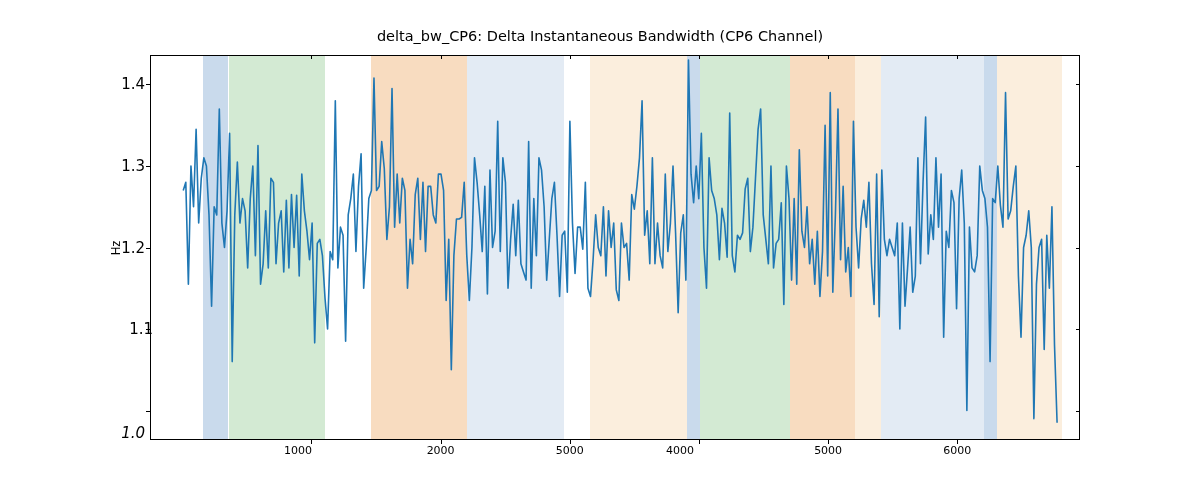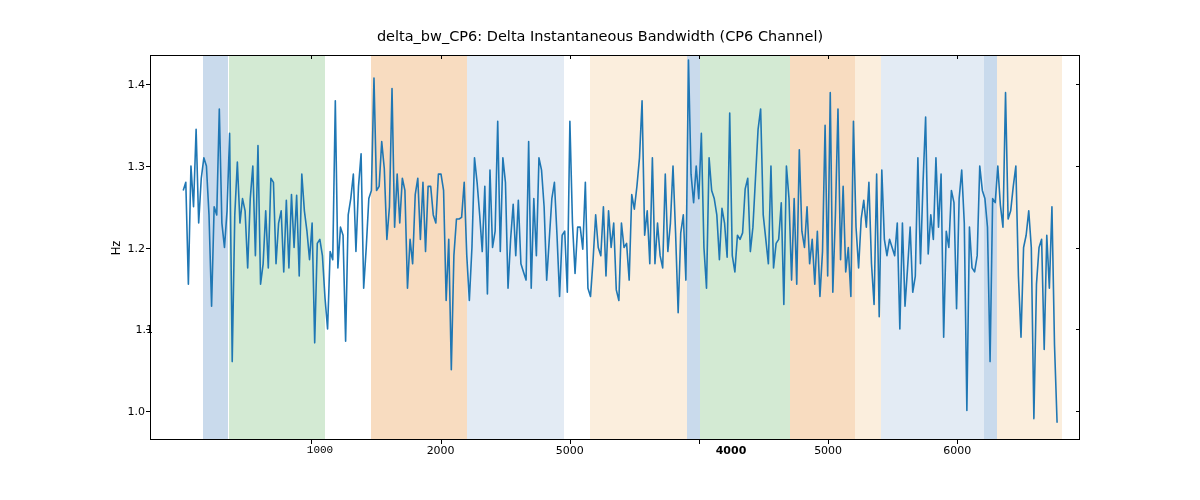--- a/index.html
+++ b/index.html
@@ -63,21 +63,21 @@
   .xtick-label {
     position: absolute;
     top: 444px;
     font-size: 11px;
     transform: translateX(-50%);
     white-space: nowrap;
   }
   .ytick-label {
     position: absolute;
     left: 145px;
-    font-size: 11px;
+    font-size: 15px;
     transform: translate(-100%, -50%);
     white-space: nowrap;
   }
   .band {
     position: absolute;
     top: 0;
     height: 100%;
   }
   .tick-mark-x {
     position: absolute;
@@ -141,41 +141,41 @@
         <div class="band" style="left: 846.042px; width: 64.5833px; background: rgb(251, 238, 221);"></div>
       </div>
     <svg class="plotline" id="line-svg" preserveAspectRatio="none" viewBox="0 0 930 385">
         <path d="M32.29 135.16 L34.88 126.97 L37.46 229.36 L40.04 110.59 L42.63 151.54 L45.21 73.72 L47.79 167.93 L50.38 122.87 L52.96 102.39 L55.54 110.59 L58.13 159.73 L60.71 251.48 L63.29 151.54 L65.88 159.73 L68.46 53.24 L71.04 167.93 L73.63 192.50 L76.21 155.64 L78.79 77.82 L81.38 307.18 L83.96 159.73 L86.54 106.49 L89.13 167.93 L91.71 143.35 L94.29 155.64 L96.88 212.98 L99.46 143.35 L102.04 110.59 L104.63 200.69 L107.21 90.11 L109.79 229.36 L112.38 208.88 L114.96 155.64 L117.54 212.98 L120.13 122.87 L122.71 126.97 L125.29 208.88 L127.88 167.93 L130.46 155.64 L133.04 217.07 L135.63 144.99 L138.21 212.98 L140.79 139.26 L143.38 192.50 L145.96 140.07 L148.54 221.17 L151.13 118.78 L153.71 155.64 L156.29 176.12 L158.88 204.79 L161.46 167.93 L164.04 288.34 L166.63 188.40 L169.21 184.31 L171.79 200.69 L174.38 243.29 L176.96 274.41 L179.54 196.60 L182.13 204.79 L184.71 45.05 L187.29 212.98 L189.88 172.02 L192.46 180.21 L195.04 286.70 L197.63 159.73 L200.21 143.35 L202.79 118.78 L205.38 196.60 L207.96 131.06 L210.54 98.30 L213.13 233.46 L215.71 192.50 L218.29 143.35 L220.88 135.16 L223.46 22.12 L226.04 135.16 L228.63 131.06 L231.21 86.01 L233.79 113.04 L236.38 184.31 L238.96 151.54 L241.54 32.77 L244.13 172.02 L246.71 118.78 L249.29 167.93 L251.87 122.87 L254.46 135.16 L257.04 233.46 L259.63 184.31 L262.21 208.88 L264.79 139.26 L267.38 122.87 L269.96 184.31 L272.54 126.97 L275.13 196.60 L277.71 131.06 L280.29 131.06 L282.88 159.73 L285.46 167.93 L288.04 118.78 L290.63 118.78 L293.21 135.16 L295.79 245.74 L298.38 184.31 L300.96 315.37 L303.54 200.69 L306.13 163.83 L308.71 163.83 L311.29 162.19 L313.88 126.97 L316.46 200.69 L319.04 245.74 L321.63 192.50 L324.21 102.39 L326.79 126.97 L329.38 159.73 L331.96 196.60 L334.54 131.06 L337.13 239.19 L339.71 114.68 L342.29 192.50 L344.88 176.12 L347.46 65.53 L350.04 196.60 L352.63 102.39 L355.21 126.97 L357.79 233.46 L360.38 184.31 L362.96 149.09 L365.54 200.69 L368.13 144.99 L370.71 208.88 L373.29 217.07 L375.88 225.27 L378.46 86.01 L381.04 233.46 L383.63 143.35 L386.21 200.69 L388.79 102.39 L391.38 114.68 L393.96 151.54 L396.54 225.27 L399.13 184.31 L401.71 143.35 L404.29 126.97 L406.88 180.21 L409.46 241.65 L412.04 180.21 L414.63 176.12 L417.21 237.55 L419.79 65.53 L422.38 167.93 L424.96 218.71 L427.54 172.02 L430.13 172.02 L432.71 194.14 L435.29 126.97 L437.88 233.46 L440.46 241.65 L443.04 204.79 L445.63 159.73 L448.21 192.50 L450.79 200.69 L453.38 151.54 L455.96 221.17 L458.54 155.64 L461.13 192.50 L463.71 167.93 L466.29 235.10 L468.88 245.74 L471.46 167.93 L474.04 192.50 L476.62 188.40 L479.21 225.27 L481.79 139.26 L484.38 154.00 L486.96 131.06 L489.54 102.39 L492.13 45.05 L494.71 180.21 L497.29 155.64 L499.88 208.88 L502.46 102.39 L505.04 208.88 L507.62 167.93 L510.21 200.69 L512.79 212.98 L515.38 118.78 L517.96 196.60 L520.54 167.93 L523.13 110.59 L525.71 177.76 L528.29 258.03 L530.88 177.76 L533.46 159.73 L536.04 225.27 L538.63 4.10 L541.21 118.78 L543.79 147.45 L546.38 110.59 L548.96 143.35 L551.54 77.82 L554.13 192.50 L556.71 233.46 L559.29 102.39 L561.88 135.16 L564.46 143.35 L567.04 159.73 L569.63 204.79 L572.21 153.18 L574.79 167.93 L577.38 202.33 L579.96 57.34 L582.54 200.69 L585.13 217.07 L587.71 180.21 L590.29 184.31 L592.88 177.76 L595.46 133.52 L598.04 122.87 L600.63 196.60 L603.21 172.02 L605.79 122.87 L608.38 73.72 L610.96 53.24 L613.54 159.73 L616.13 184.31 L618.71 208.88 L621.29 110.59 L623.88 212.98 L626.46 188.40 L629.04 184.31 L631.63 147.45 L634.21 249.84 L636.79 110.59 L639.38 143.35 L641.96 225.27 L644.54 143.35 L647.13 229.36 L649.71 94.20 L652.29 176.12 L654.88 192.50 L657.46 151.54 L660.04 208.88 L662.63 184.31 L665.21 229.36 L667.79 176.12 L670.38 241.65 L672.96 196.60 L675.54 69.63 L678.13 221.17 L680.71 36.86 L683.29 237.55 L685.88 159.73 L688.46 53.24 L691.04 204.79 L693.63 131.06 L696.21 217.07 L698.79 192.50 L701.38 241.65 L703.96 65.53 L706.54 172.02 L709.13 212.98 L711.71 163.83 L714.29 144.99 L716.88 172.02 L719.46 126.97 L722.04 208.88 L724.63 249.84 L727.21 118.78 L729.79 262.13 L732.38 114.68 L734.96 184.31 L737.54 200.69 L740.13 184.31 L742.71 192.50 L745.29 200.69 L747.88 167.93 L750.46 274.41 L753.04 167.93 L755.63 251.48 L758.21 212.98 L760.79 172.02 L763.38 237.55 L765.96 221.17 L768.54 102.39 L771.13 208.88 L773.71 126.97 L776.29 61.44 L778.88 199.05 L781.46 159.73 L784.04 184.31 L786.63 102.39 L789.21 172.02 L791.79 118.78 L794.38 282.61 L796.96 176.12 L799.54 192.50 L802.13 135.16 L804.71 147.45 L807.29 253.94 L809.88 143.35 L812.46 114.68 L815.04 167.93 L817.63 356.33 L820.21 172.02 L822.79 212.98 L825.38 217.07 L827.96 200.69 L830.54 110.59 L833.13 135.16 L835.71 143.35 L838.29 172.02 L840.88 307.18 L843.46 143.35 L846.04 147.45 L848.63 110.59 L851.21 149.90 L853.79 172.02 L856.38 36.86 L858.96 163.83 L861.54 155.64 L864.13 131.06 L866.71 110.59 L869.29 221.17 L871.88 282.61 L874.46 192.50 L877.04 180.21 L879.63 155.64 L882.21 192.50 L884.79 364.52 L887.38 229.36 L889.96 192.50 L892.54 184.31 L895.13 294.89 L897.71 180.21 L900.29 233.46 L902.88 151.54 L905.46 290.80 L908.04 368.62 " fill="none" stroke="#1f77b4" stroke-width="1.6" stroke-linejoin="round"></path>
       </svg>
   </div>
 
   <div id="xtick-layer">
       <div class="tick-mark-x" style="left: 311.458px;"></div>
       <div class="tick-mark-x-top" style="left: 311.458px;"></div>
-      <div class="xtick-label" style="left: 320px; font-family: Liberation Mono, monospace;">1000</div>
+      <div class="xtick-label" style="left: 298px;">1000</div>
       <div class="tick-mark-x" style="left: 440.625px;"></div>
       <div class="tick-mark-x-top" style="left: 440.625px;"></div>
       <div class="xtick-label" style="left: 440.625px;">2000</div>
       <div class="tick-mark-x" style="left: 569.792px;"></div>
       <div class="tick-mark-x-top" style="left: 569.792px;"></div>
       <div class="xtick-label" style="left: 569.792px;">5000</div>
       <div class="tick-mark-x" style="left: 698.958px;"></div>
       <div class="tick-mark-x-top" style="left: 698.958px;"></div>
-      <div class="xtick-label" style="left: 731px; font-weight: bold;">4000</div>
+      <div class="xtick-label" style="left: 680px;">4000</div>
       <div class="tick-mark-x" style="left: 828.125px;"></div>
       <div class="tick-mark-x-top" style="left: 828.125px;"></div>
       <div class="xtick-label" style="left: 828.125px;">5000</div>
       <div class="tick-mark-x" style="left: 957.292px;"></div>
       <div class="tick-mark-x-top" style="left: 957.292px;"></div>
       <div class="xtick-label" style="left: 957.292px;">6000</div>
     </div>
   <div id="ytick-layer">
       <div class="tick-mark-y" style="top: 411.33px;"></div>
       <div class="tick-mark-y-right" style="top: 411.33px;"></div>
-      <div class="ytick-label" style="top: 411px;">1.0</div>
+      <div class="ytick-label" style="top: 433px; font-style: italic;">1.0</div>
       <div class="tick-mark-y" style="top: 329.415px;"></div>
       <div class="tick-mark-y-right" style="top: 329.415px;"></div>
       <div class="ytick-label" style="top: 329.415px; margin-left: 8px;">1.1</div>
       <div class="tick-mark-y" style="top: 247.5px;"></div>
       <div class="tick-mark-y-right" style="top: 247.5px;"></div>
       <div class="ytick-label" style="top: 247.5px;">1.2</div>
       <div class="tick-mark-y" style="top: 165.585px;"></div>
       <div class="tick-mark-y-right" style="top: 165.585px;"></div>
       <div class="ytick-label" style="top: 165.585px;">1.3</div>
       <div class="tick-mark-y" style="top: 83.6702px;"></div>

